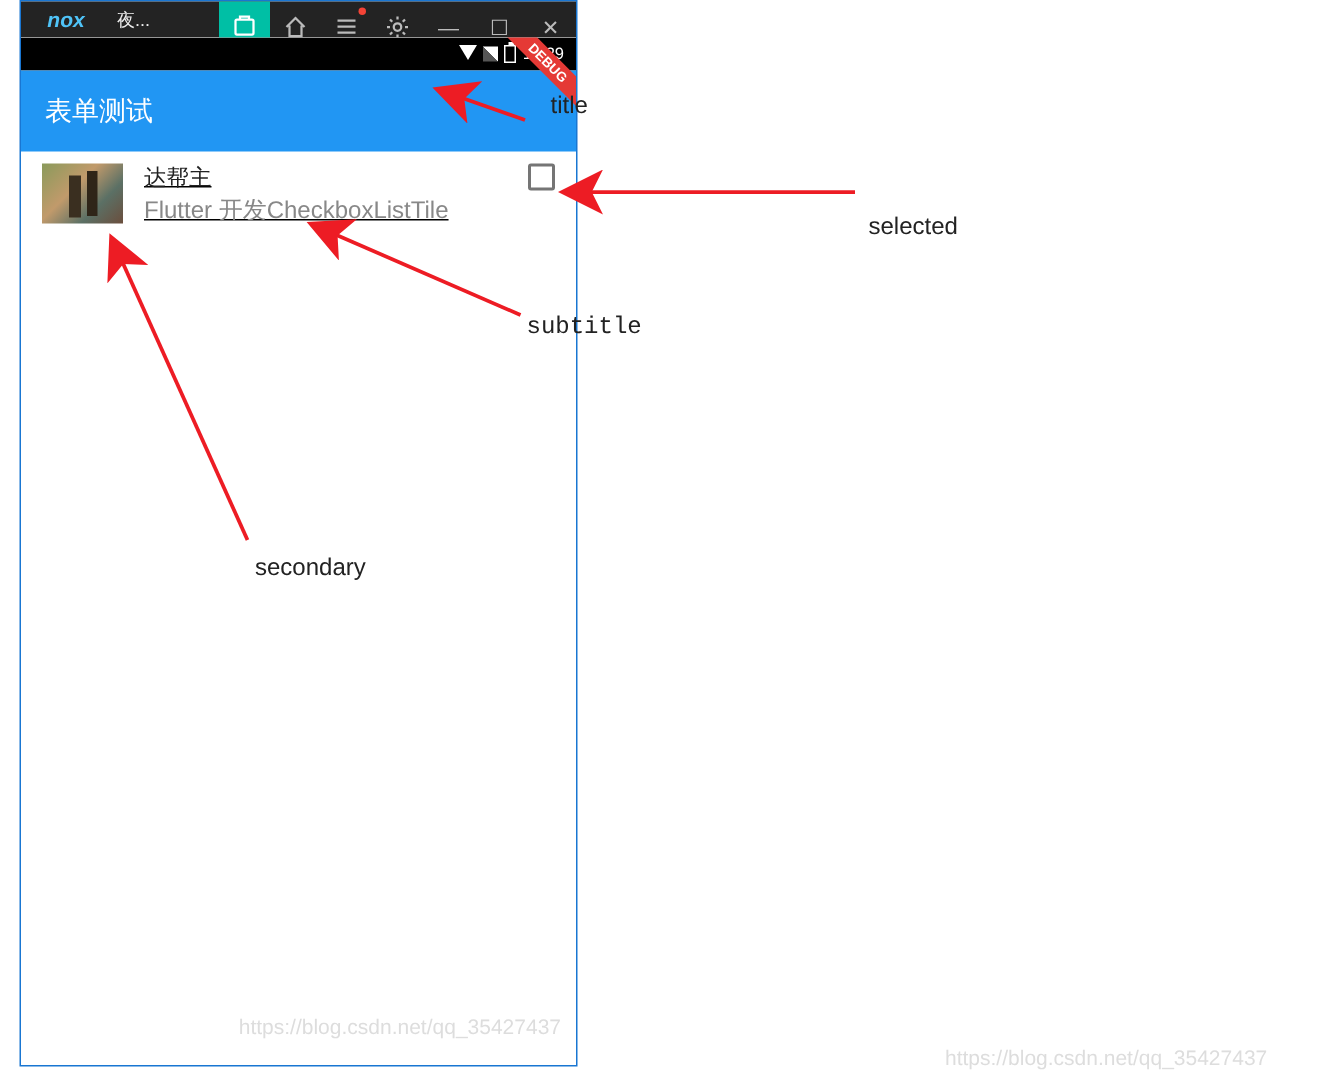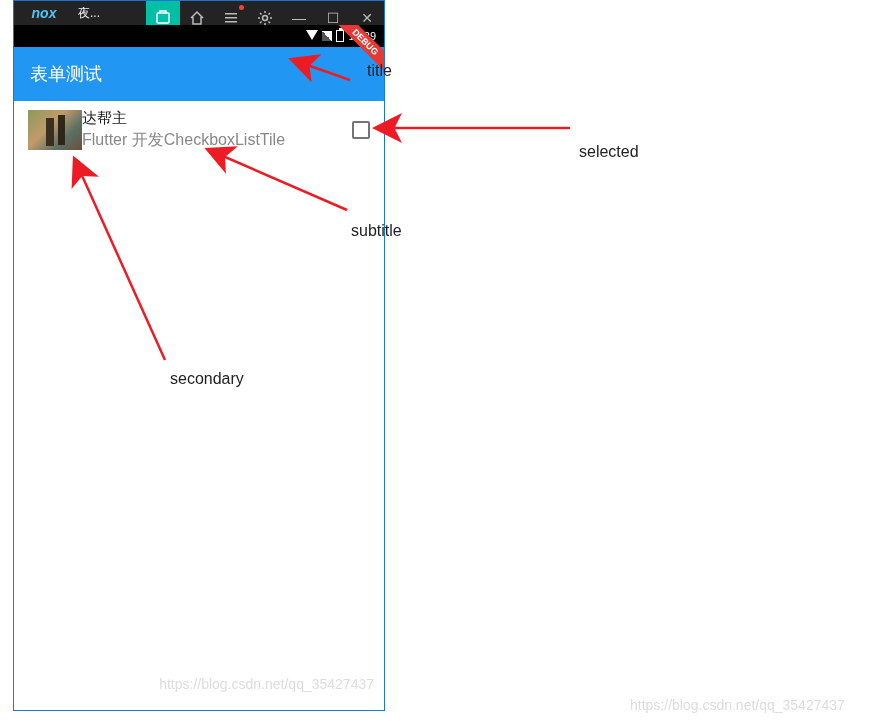--- a/index.html
+++ b/index.html
@@ -92,22 +92,23 @@
       height: 54px;
       background: #2196f3;
       color: #fff;
       display: flex;
       align-items: center;
       padding-left: 16px;
       font-size: 18px;
     }
     .list-tile {
       display: flex;
-      align-items: center;
       padding: 8px 14px;
+      gap: 14px;
+      text-decoration: underline;
     }
     .secondary-img {
       width: 54px;
       height: 40px;
       background: linear-gradient(135deg, #8a9a5b 0%, #c19a6b 40%, #5b7065 70%, #6b4e3d 100%);
       position: relative;
       overflow: hidden;
       flex-shrink: 0;
     }
     .secondary-img::after {
@@ -208,21 +209,21 @@
         <div class="tile-title">达帮主</div>
         <div class="tile-subtitle">Flutter 开发CheckboxListTile</div>
       </div>
       <div class="checkbox"></div>
     </div>
     <div class="watermark" style="right:10px;">https://blog.csdn.net/qq_35427437</div>
   </div>
 </div>
 
 <div class="anno-label" style="left:367px; top:62px;">title</div>
-<div class="anno-label" style="left:351px; top:222px;">subtitle</div>
+<div class="anno-label" style="left:351px; top:209px;font-family:Liberation Mono, monospace;">subtitle</div>
 <div class="anno-label" style="left:170px; top:370px;">secondary</div>
 <div class="anno-label" style="left:579px; top:119px;margin-top:24px;">selected</div>
 
 <div class="watermark" style="left:630px; bottom:8px;">https://blog.csdn.net/qq_35427437</div>
 
 <svg class="arrow-svg" style="left:0;top:0;" width="883" height="721">
   <defs>
     <marker id="ah" markerWidth="12" markerHeight="12" refX="2" refY="6" orient="auto">
       <path d="M0,6 L12,0 L9,6 L12,12 Z" fill="#ed1c24"></path>
     </marker>

